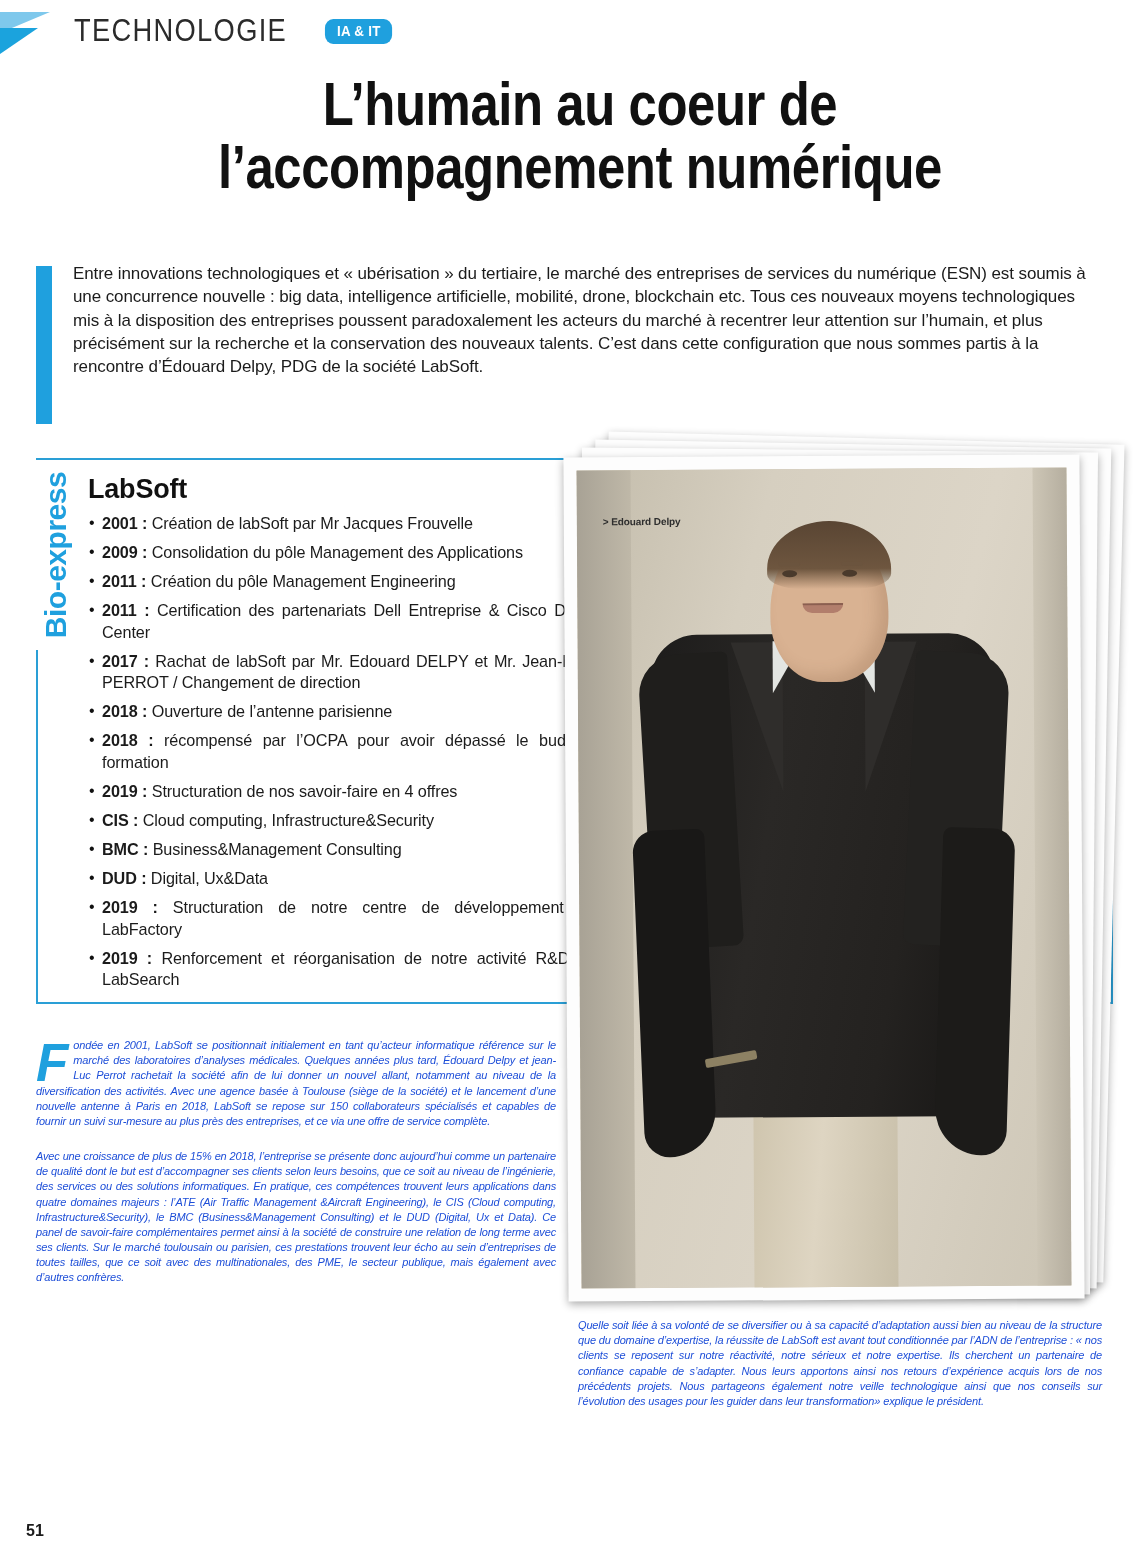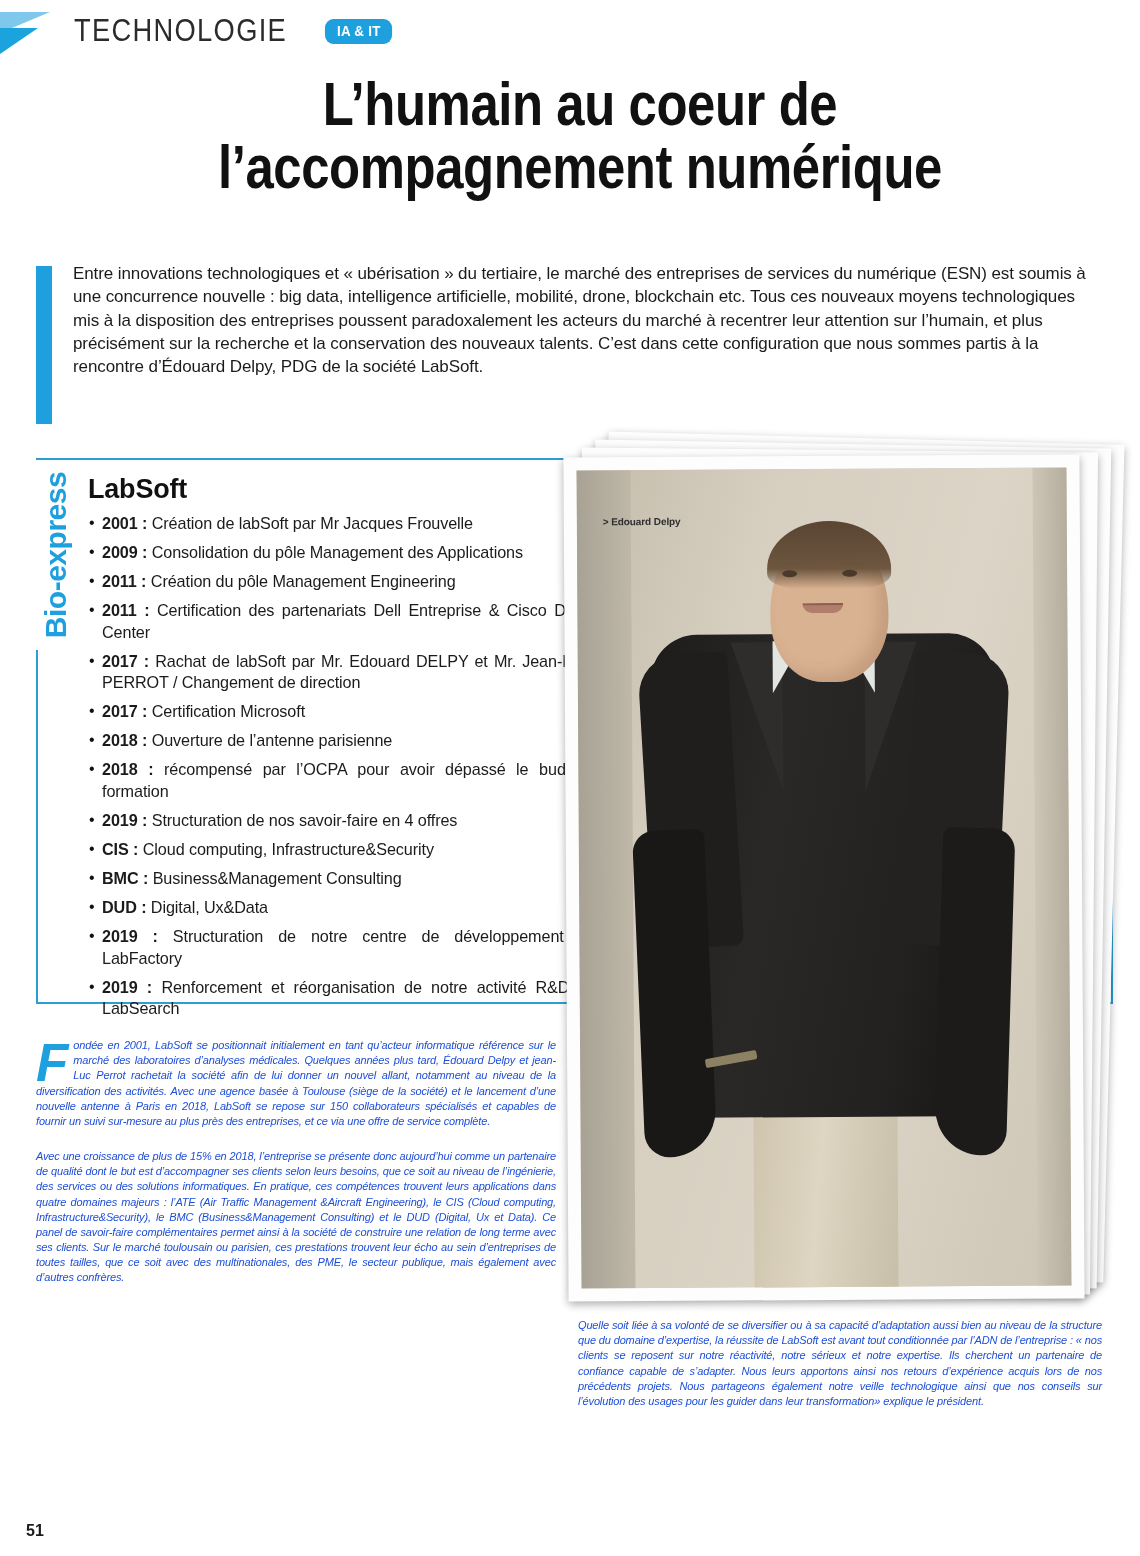--- a/index.html
+++ b/index.html
@@ -463,21 +463,20 @@
       <span>Bio-express</span>
     </div>
     <div class="bio-content">
       <div class="bio-title">LabSoft</div>
       <ul class="bio-list" id="bio-list">
           <li><b>2001 : </b><span>Création de labSoft par Mr Jacques Frouvelle</span></li>
           <li><b>2009 : </b><span>Consolidation du pôle Management des Applications</span></li>
           <li><b>2011 : </b><span>Création du pôle Management Engineering</span></li>
           <li><b>2011 : </b><span>Certification des partenariats Dell Entreprise &amp; Cisco Data Center</span></li>
           <li><b>2017 : </b><span>Rachat de labSoft par Mr. Edouard DELPY et Mr. Jean-Luc PERROT / Changement de direction</span></li>
-          <li><b>2017 : </b><span>Certification Microsoft</span></li>
           <li><b>2018 : </b><span>Ouverture de l’antenne parisienne</span></li>
           <li><b>2018 : </b><span>récompensé par l’OCPA pour avoir dépassé le budget formation</span></li>
           <li><b>2019 : </b><span>Structuration de nos savoir-faire en 4 offres</span></li>
           <li><b>CIS : </b><span>Cloud computing, Infrastructure&amp;Security</span></li>
           <li><b>BMC : </b><span>Business&amp;Management Consulting</span></li>
           <li><b>DUD : </b><span>Digital, Ux&amp;Data</span></li>
           <li><b>2019 : </b><span>Structuration de notre centre de développement = LabFactory</span></li>
           <li><b>2019 : </b><span>Renforcement et réorganisation de notre activité R&amp;D = LabSearch</span></li>
         </ul>
     </div>

